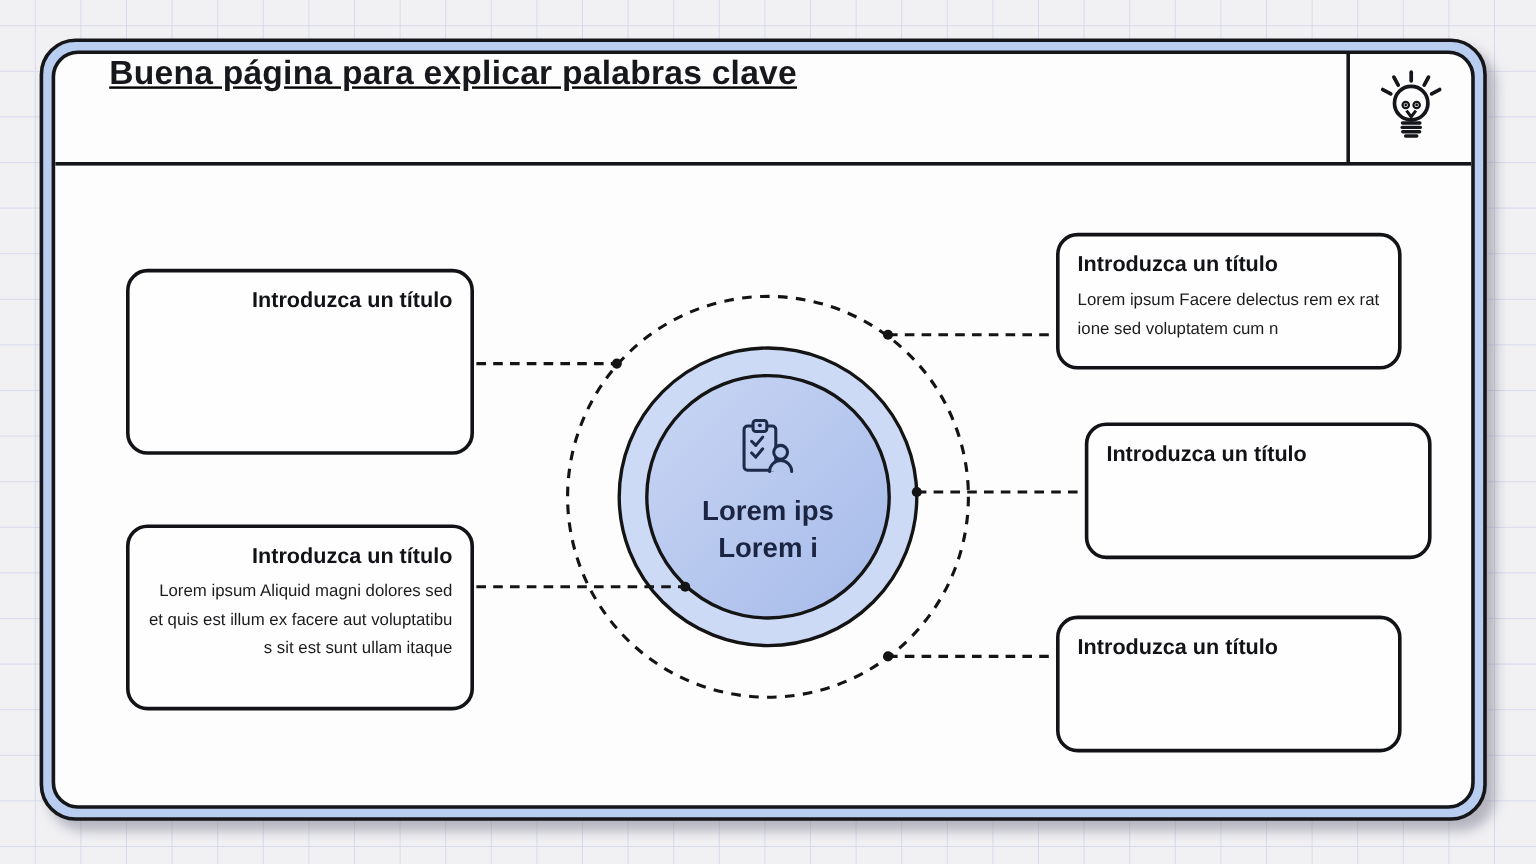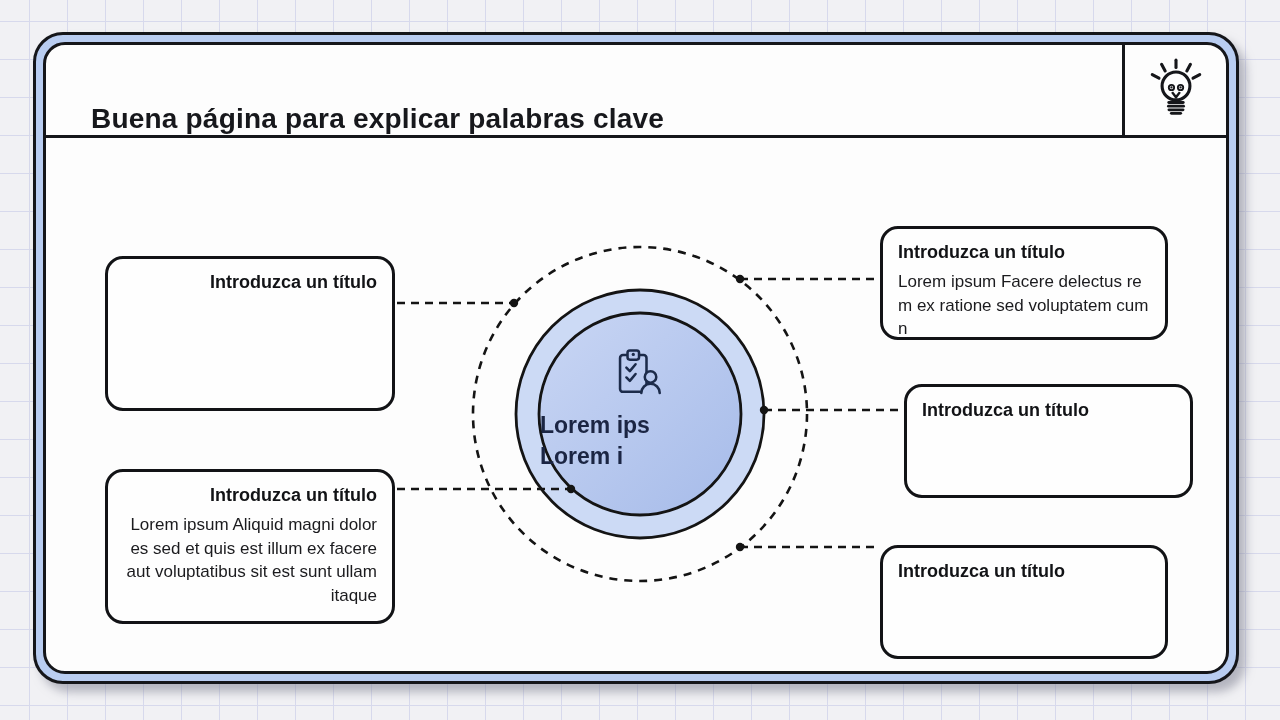--- a/index.html
+++ b/index.html
@@ -42,22 +42,23 @@
   .header {
     height: 90px;
     flex: 0 0 90px;
     border-bottom: 3px solid #15161a;
     display: flex;
     align-items: stretch;
   }
   .title-cell {
     flex: 1;
     display: flex;
-    align-items: flex-end;
+    align-items: flex-start;
     padding-left: 45px;
+    text-decoration: underline;
   }
   .page-title {
     font-size: 28px;
     font-weight: 700;
     color: #17181c;
     letter-spacing: 0.2px;
   }
   .bulb-cell {
     flex: 0 0 101px;
     border-left: 3px solid #15161a;
@@ -71,43 +72,43 @@
     position: absolute;
     left: 0; top: 0;
     width: 1280px; height: 720px;
     pointer-events: none;
   }
 
   .center-label {
     position: absolute;
     left: 540px; top: 410px;
     width: 200px;
+    text-align: center;
     font-size: 23px;
     line-height: 31px;
     font-weight: 700;
     color: #1b2543;
   }
 
   .callout {
     position: absolute;
     background: #fefefe;
     border: 3px solid #121316;
     border-radius: 18px;
     padding: 13px 15px 12px 15px;
     box-sizing: border-box;
-    margin-top: 32px;
   }
   .callout .callout-title {
     font-size: 18px;
     font-weight: 700;
     color: #121316;
     margin-bottom: 7px;
   }
   .callout .callout-body {
-    font-size: 17px;
+    font-size: 14px;
     line-height: 23.5px;
     color: #1b1b1e;
     word-break: break-all;
   }
   .callout.align-right .callout-title,
   .callout.align-right .callout-body { text-align: right; }
 
   .callout-tl { left: 105px; top: 224px; width: 290px; height: 155px; }
   .callout-bl { left: 105px; top: 437px; width: 290px; height: 155px; }
   .callout-tr { left: 880px; top: 194px; width: 288px; height: 114px; }

